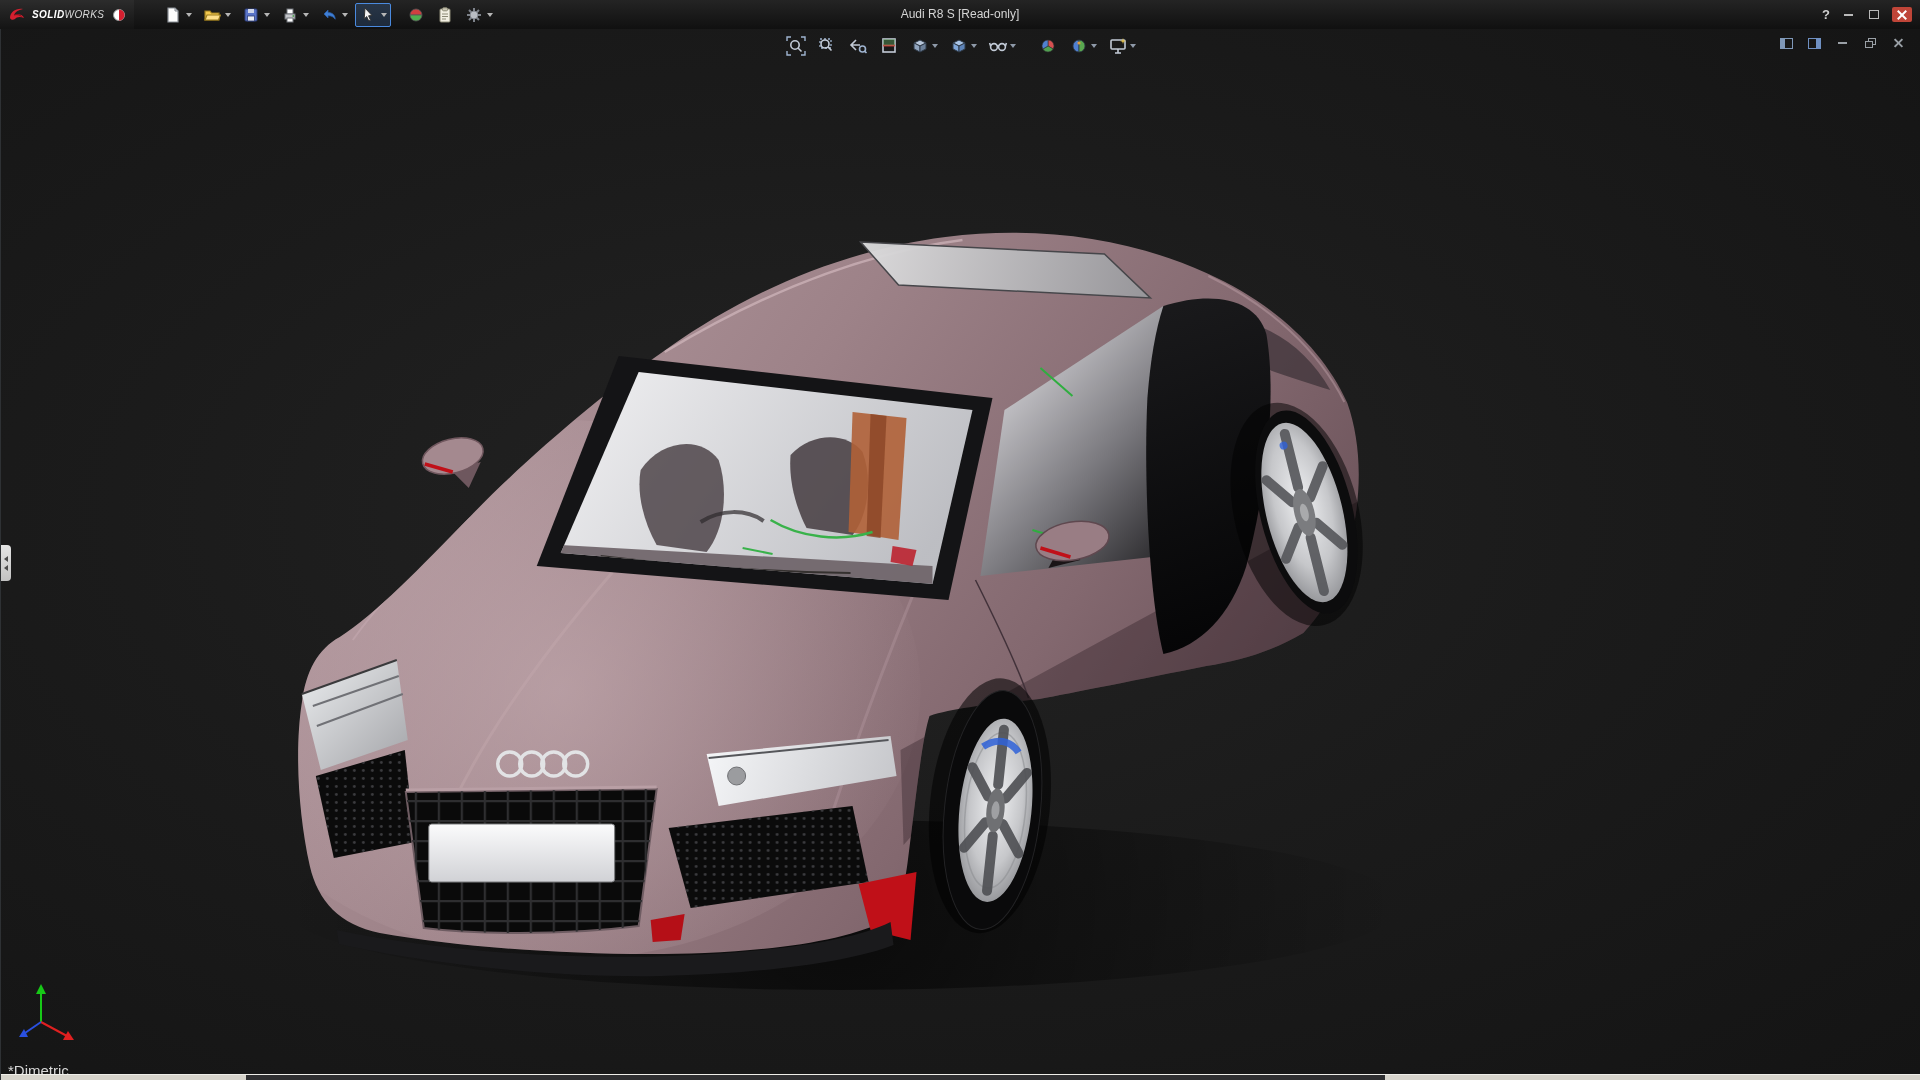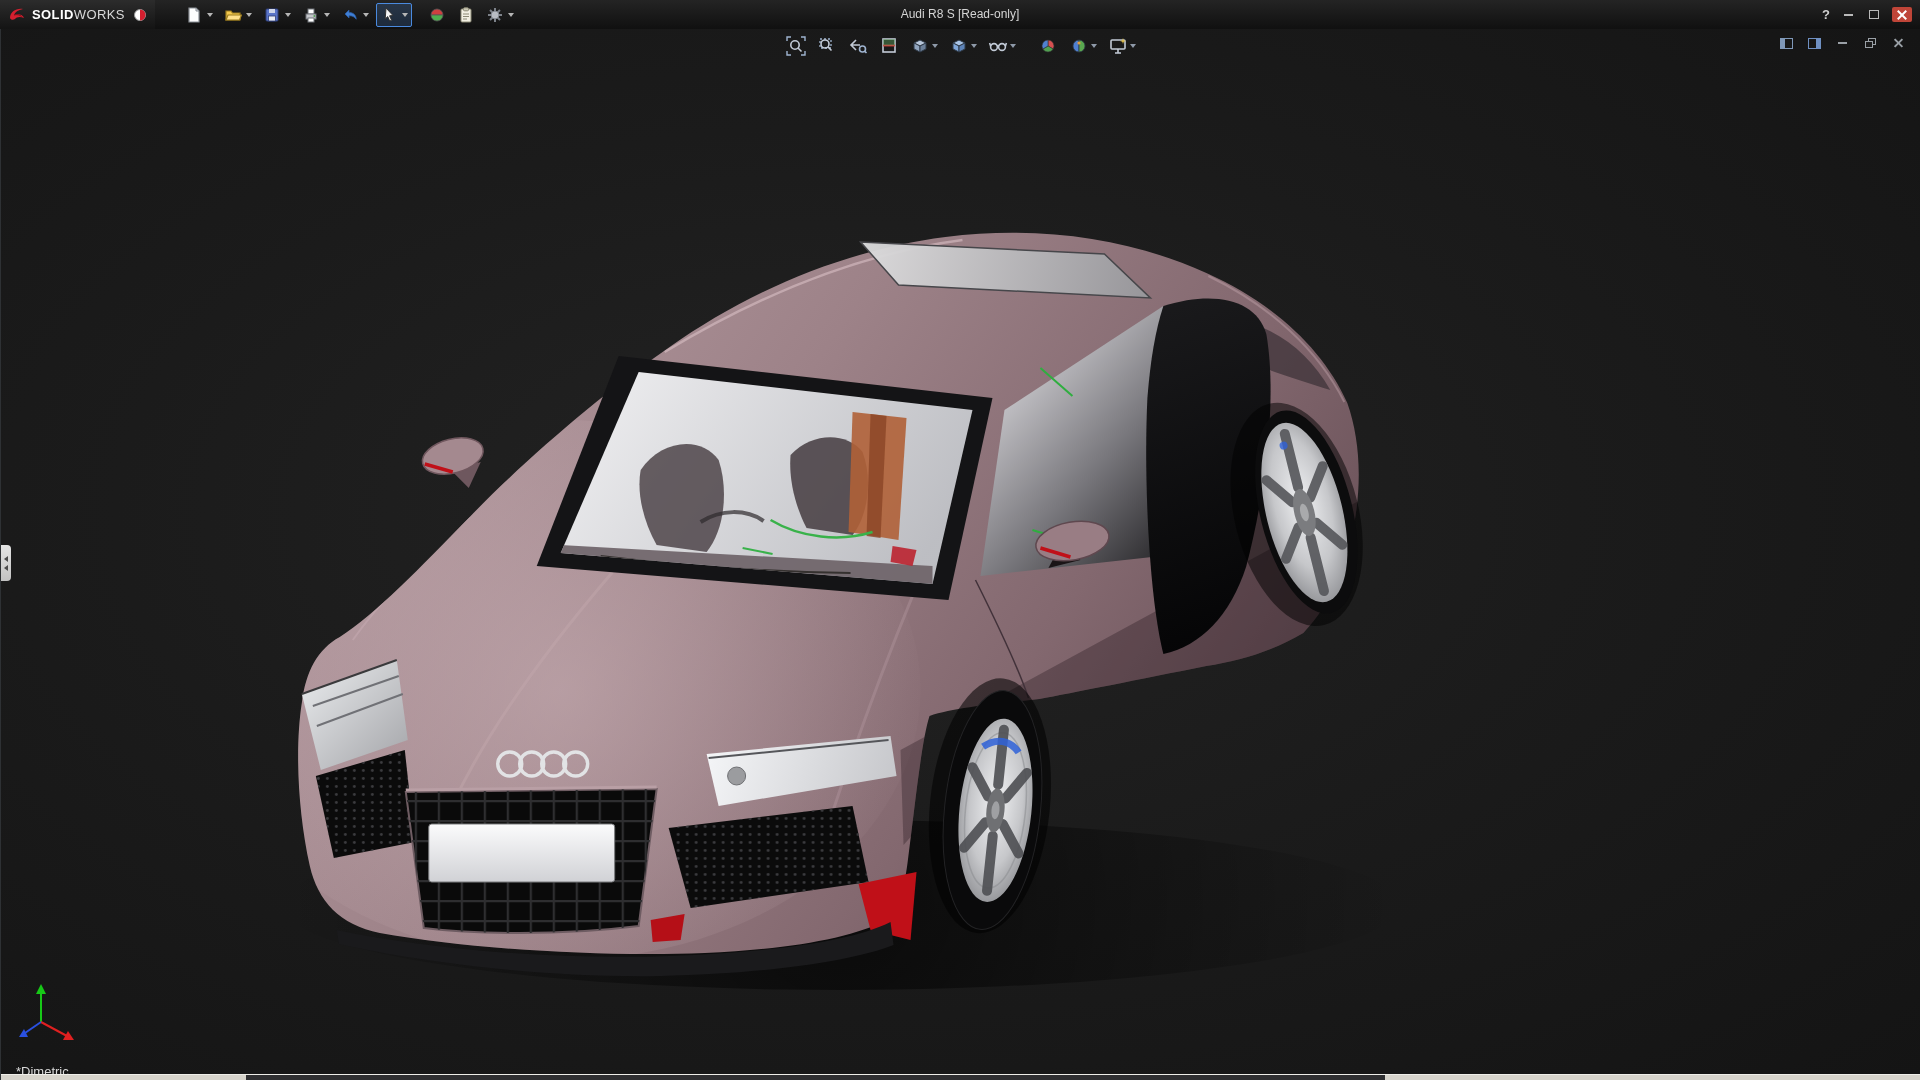--- a/index.html
+++ b/index.html
@@ -6,21 +6,21 @@
   html,body { width:1920px; height:1080px; overflow:hidden; background:#000;
               font-family:"Liberation Sans","DejaVu Sans",sans-serif; }
   .window { position:relative; width:1920px; height:1080px; }
 
   
   .titlebar{ position:absolute; top:0; left:0; right:0; height:29px;
              background:linear-gradient(#242424,#101010);
              display:flex; align-items:center; z-index:40; }
   .logo{ display:flex; align-items:center; gap:4px; padding:0 8px; height:100%;
          background:linear-gradient(#2c2c2c,#141414); }
-  .brand{ color:#fff; font-size:13px; letter-spacing:.4px; }
+  .brand{ color:#fff; font-size:10px; letter-spacing:.4px;font-style:italic; }
   .brand b{ font-weight:700; } .brand span{ font-weight:400; color:#d9d9d9; }
   .badge{ margin-left:4px; }
 
   .toolbar{ display:flex; align-items:center; gap:3px; margin-left:26px; }
   .tb-btn{ display:flex; align-items:center; padding:2px 3px; border:1px solid transparent;
            border-radius:2px; cursor:default; }
   .tb-btn.active{ border-color:#4a8adf; background:rgba(74,138,223,.20); }
   .dd{ width:0; height:0; border-left:3.5px solid transparent; border-right:3.5px solid transparent;
        border-top:4px solid #b6b6b6; margin-left:4px; }
   .tb-sep{ width:6px; }
@@ -63,21 +63,21 @@
   .dc .xbar{ background:#9aa0a6; width:11px; left:2.5px; top:6px; }
 
   
   .splitter-tab{ position:absolute; left:0; top:516px; width:10px; height:36px;
                  background:linear-gradient(#e4e4e4,#c2c2c2); border-radius:0 4px 4px 0;
                  display:flex; flex-direction:column; align-items:center; justify-content:center; gap:3px; z-index:10; }
   .tri-left{ width:0; height:0; border-top:3.5px solid transparent; border-bottom:3.5px solid transparent;
              border-right:4.5px solid #4a4a4a; }
 
   
-  .orientation-label{ position:absolute; left:15px; bottom:1px; color:#d8d8d8; font-size:13px; z-index:5; }
+  .orientation-label{ position:absolute; left:7px; bottom:1px; color:#d8d8d8; font-size:15px; z-index:5; }
   .bottom-strip{ position:absolute; left:0; right:0; bottom:0; height:6px; background:#d6d3cb;
                  border-top:1px solid #efeee9; z-index:8; }
   .strip-dark{ position:absolute; left:245px; width:1139px; top:0; bottom:0; background:#2f2f31; }
 </style>
 </head>
 <body>
 
 <div class="window">
 
   <div class="titlebar">

